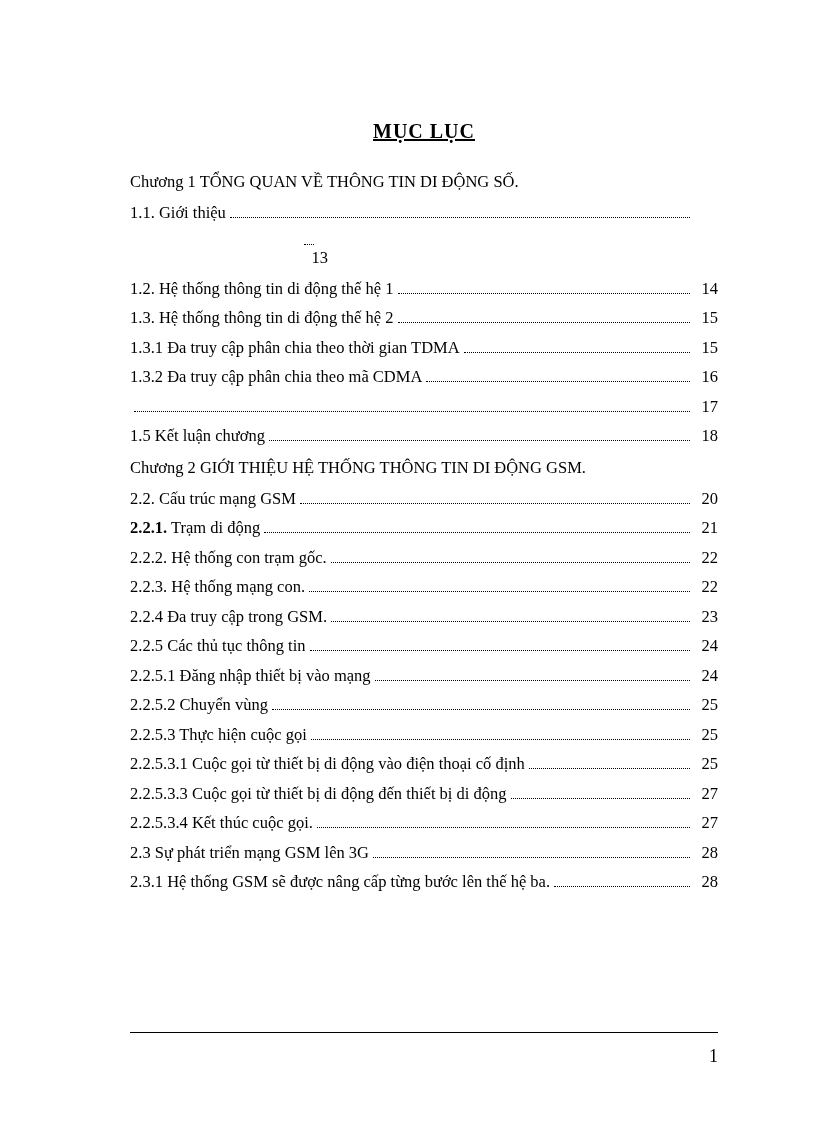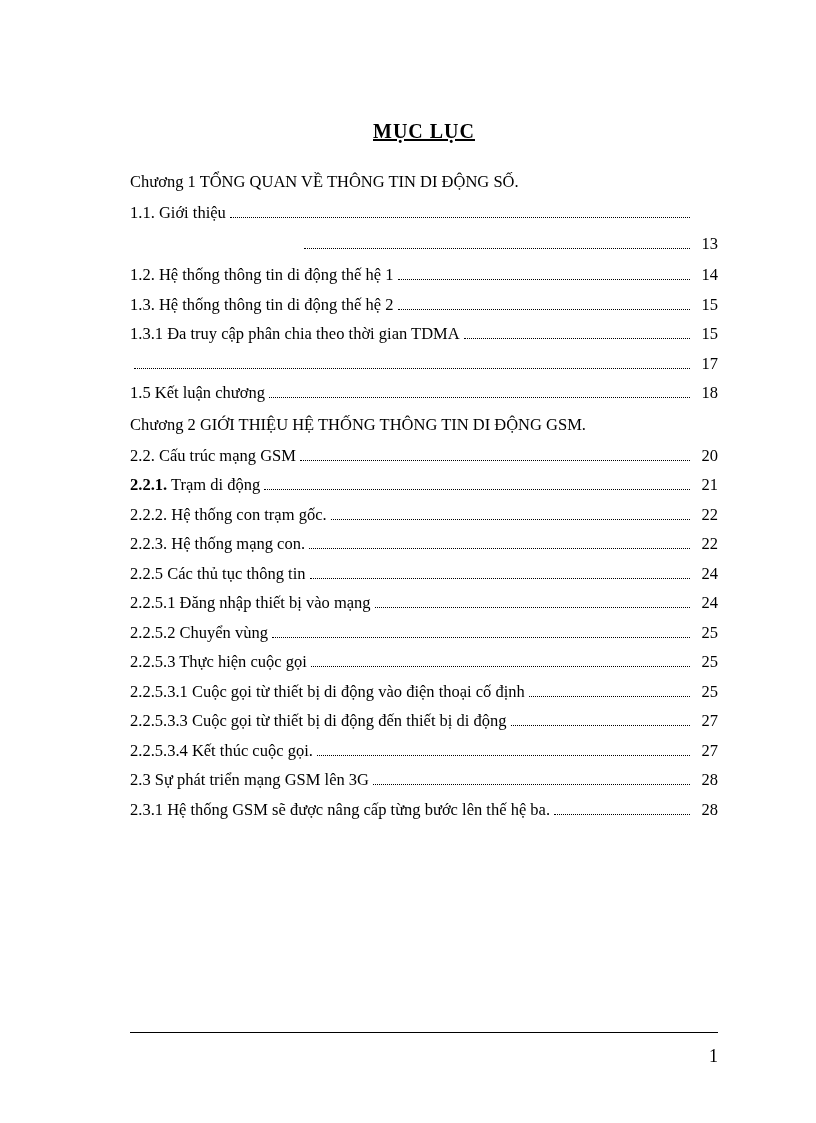--- a/index.html
+++ b/index.html
@@ -53,20 +53,21 @@
     text-align: right;
   }
   .chapter {
     padding: 6.5px 0;
     font-size: 16.5px;
   }
   .continuation {
     display: flex;
     align-items: baseline;
     padding: 6.5px 0 6.5px 170px;
+    flex-direction: column;
   }
   .footer-rule {
     position: absolute;
     left: 130px;
     right: 98px;
     bottom: 90px;
     border-top: 1.5px solid #000;
   }
   .page-number {
     position: absolute;
@@ -101,20 +102,25 @@
         <span class="label">1.3.   Hệ thống thông tin di động  thế hệ 2 </span>
         <span class="leader"></span>
         <span class="pnum">15</span>
       </div>
       <div class="row">
         <span class="label">1.3.1   Đa truy cập  phân  chia theo  thời  gian TDMA </span>
         <span class="leader"></span>
         <span class="pnum">15</span>
       </div>
       <div class="row">
+        <span class="label">1.3.2   Đa truy cập  phân  chia theo   mã  CDMA </span>
+        <span class="leader"></span>
+        <span class="pnum">16</span>
+      </div>
+      <div class="row">
         <span class="leader"></span>
         <span class="pnum">17</span>
       </div>
       <div class="row">
         <span class="label">1.5    Kết luận chương</span>
         <span class="leader"></span>
         <span class="pnum">18</span>
       </div>
       <div class="chapter">Chương 2  GIỚI THIỆU HỆ THỐNG  THÔNG TIN DI ĐỘNG GSM.</div>
       <div class="row">
@@ -129,20 +135,25 @@
       </div>
       <div class="row">
         <span class="label">2.2.2.   Hệ thống con trạm gốc.</span>
         <span class="leader"></span>
         <span class="pnum">22</span>
       </div>
       <div class="row">
         <span class="label">2.2.3.   Hệ thống mạng  con.</span>
         <span class="leader"></span>
         <span class="pnum">22</span>
+      </div>
+      <div class="row">
+        <span class="label">2.2.4   Đa truy cập trong GSM. </span>
+        <span class="leader"></span>
+        <span class="pnum">23</span>
       </div>
       <div class="row">
         <span class="label">2.2.5    Các thủ tục thông tin</span>
         <span class="leader"></span>
         <span class="pnum">24</span>
       </div>
       <div class="row">
         <span class="label">2.2.5.1    Đăng nhập thiết bị vào mạng </span>
         <span class="leader"></span>
         <span class="pnum">24</span>

